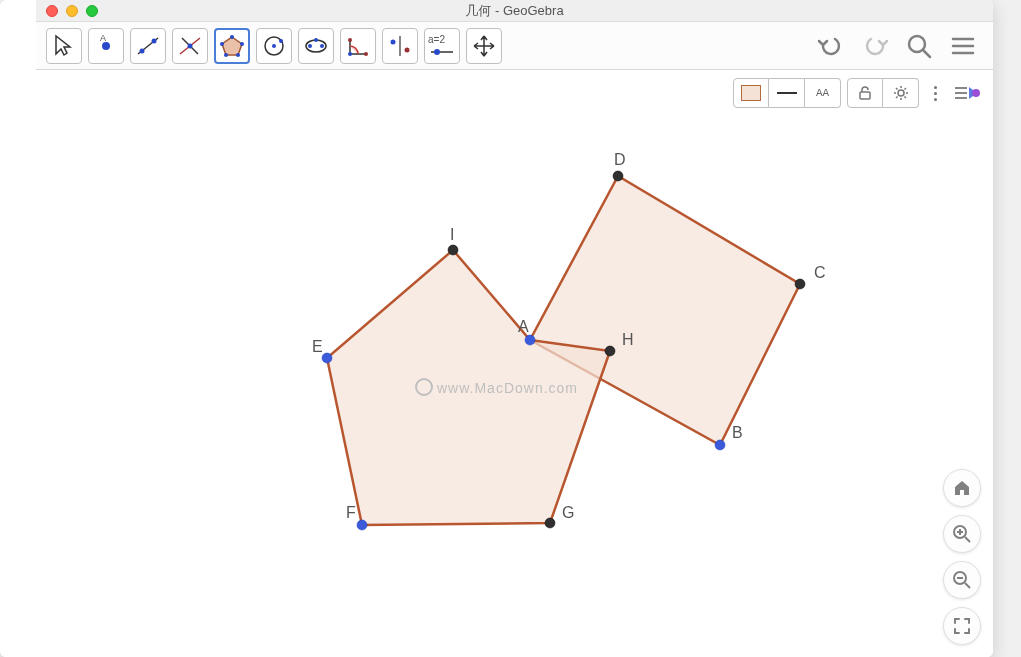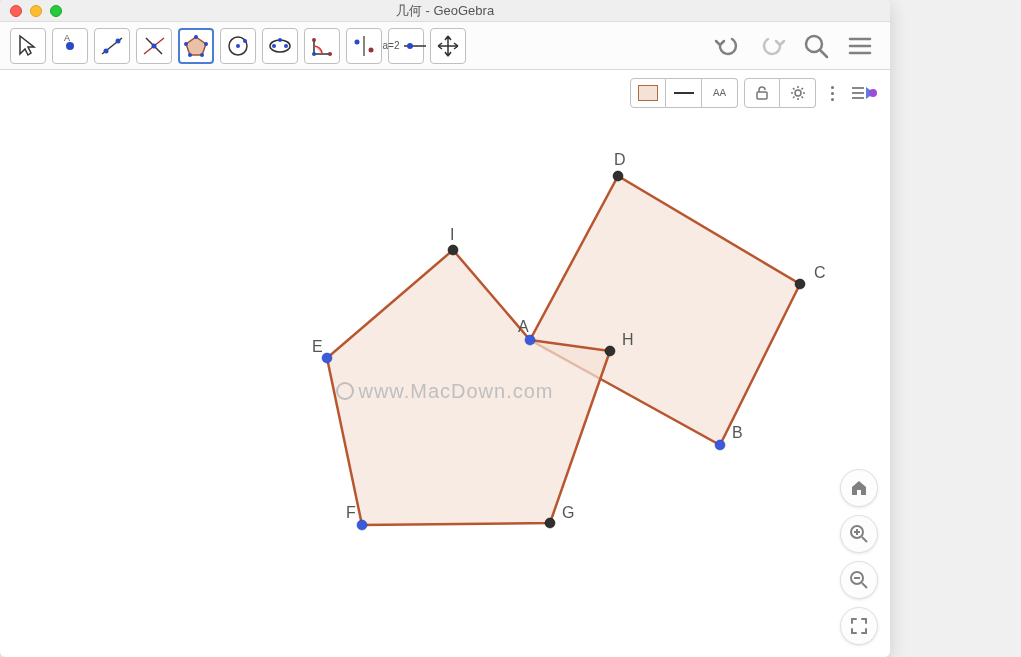--- a/index.html
+++ b/index.html
@@ -4,27 +4,28 @@
 <style>
   * { box-sizing: border-box; }
   body {
     margin: 0;
     font-family: -apple-system, "Helvetica Neue", Arial, sans-serif;
     background: #f0f0f0;
     overflow: hidden;
     font-size: 13px;
   }
   .window {
-    width: 890px;
+    width: 993px;
     height: 657px;
     background: #ffffff;
     border-radius: 6px;
     overflow: hidden;
     position: relative;
     box-shadow: 0 4px 18px rgba(0,0,0,0.15);
+    padding-left: 36px;
   }
   .titlebar {
     height: 22px;
     background: #efefef;
     border-bottom: 1px solid #dcdcdc;
     display: flex;
     align-items: center;
     position: relative;
   }
   .traffic {
@@ -114,21 +115,21 @@
   }
   .canvas-area svg { position:absolute; inset:0; }
 
   .poly { fill:#f5e2d7; fill-opacity:0.7; stroke:#b8562f; stroke-width:2.5; }
   .pt-black { fill:#303030; stroke:#000; stroke-width:0.5; }
   .pt-blue { fill:#3b5bdb; stroke:#1a3bbb; stroke-width:0.5; }
   .pt-label { font-size:16px; fill:#555; font-family: Arial, sans-serif; }
 
   .watermark {
     position:absolute; top:310px; left:0; right:0;
-    text-align:center; color:#bfbfbf; font-size:20px; letter-spacing:1px;
+    text-align:center; color:#bfbfbf; font-size:14px; letter-spacing:1px;
     pointer-events:none;
   }
   .watermark .wm-icon { display:inline-block; width:18px; height:18px; border:2px solid #bfbfbf; border-radius:50%; vertical-align:middle; margin-right:4px; position:relative; top:-2px;}
 
   .side-actions {
     position:absolute; right:12px; bottom:12px;
     display:flex; flex-direction:column; gap:8px;
   }
   .circle-btn {
     width:38px; height:38px; border-radius:50%;
@@ -214,21 +215,21 @@
           </svg>
       </div>
       <div class="tool-btn">
         <svg viewBox="0 0 28 28">
             <line x1="14" y1="4" x2="14" y2="24" stroke="#333" stroke-width="1.2"></line>
             <circle cx="7" cy="10" r="2.5" fill="#2849c9"></circle>
             <circle cx="21" cy="18" r="2.5" fill="#933"></circle>
           </svg>
       </div>
       <div class="tool-btn">
-        <div style="display:flex;flex-direction:row;align-items:flex-start;gap:2px">
+        <div style="display:flex;flex-direction:column;align-items:flex-start;gap:2px">
           <span class="mini-label">a=2</span>
           <svg viewBox="0 0 28 10" style="width:28px;height:10px">
               <line x1="3" y1="5" x2="25" y2="5" stroke="#333" stroke-width="1.5"></line>
               <circle cx="9" cy="5" r="3" fill="#2849c9"></circle>
             </svg>
         </div>
       </div>
       <div class="tool-btn">
         <svg viewBox="0 0 28 28">
             <path d="M14 4 L14 24 M4 14 L24 14 M14 4 L11 8 M14 4 L17 8 M14 24 L11 20 M14 24 L17 20 M4 14 L8 11 M4 14 L8 17 M24 14 L20 11 M24 14 L20 17" stroke="#333" stroke-width="1.5" fill="none"></path>

